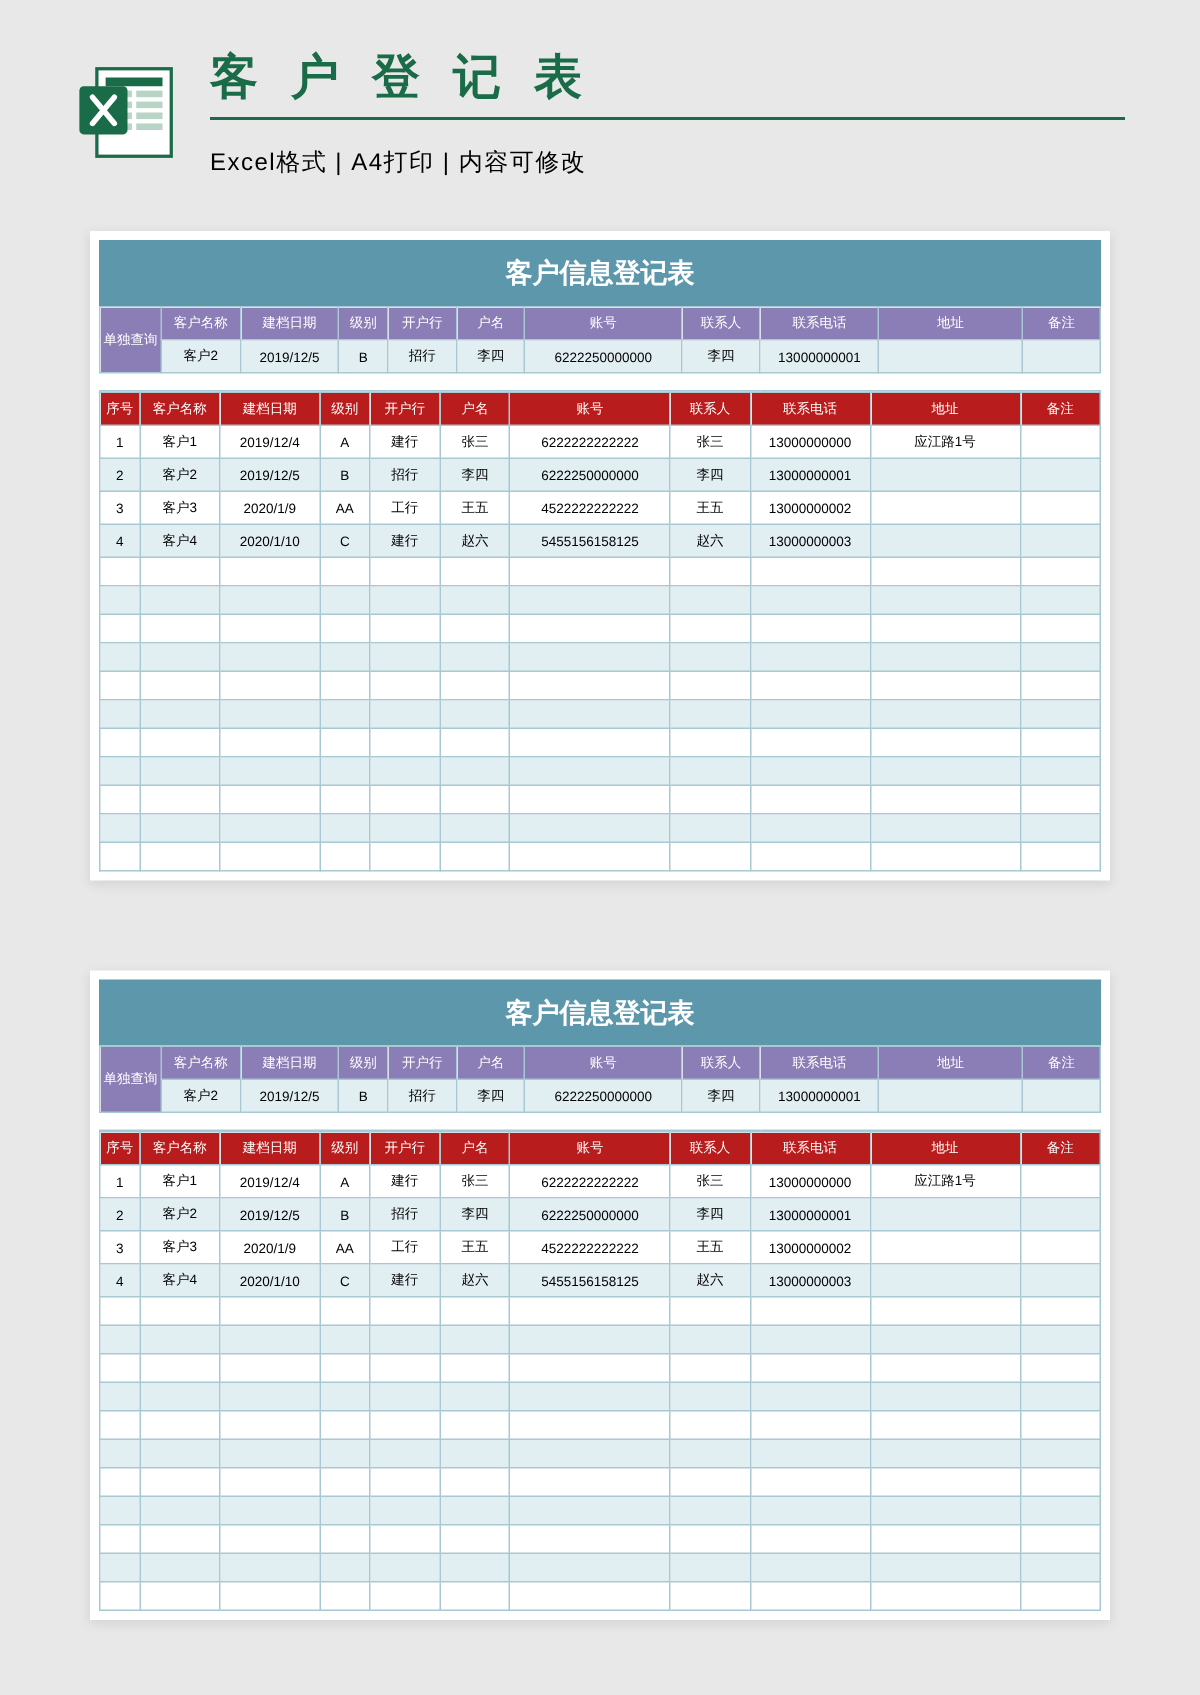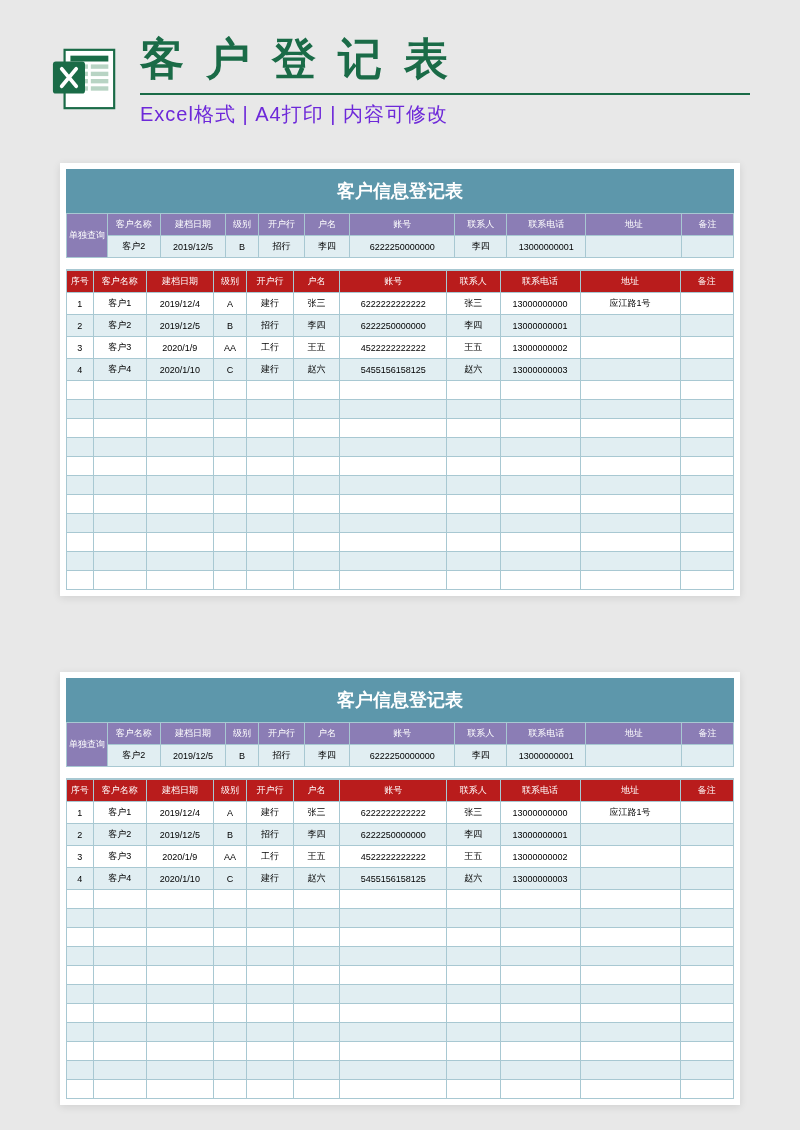--- a/index.html
+++ b/index.html
@@ -1,22 +1,22 @@
 <!DOCTYPE html>
 <html><head>
 <meta charset="utf-8">
 <style>
 *{margin:0;padding:0;box-sizing:border-box}
 body{width:800px;height:1130px;background:#e8e8e8;font-family:"Microsoft YaHei",sans-serif;position:relative}
 .header{display:flex;align-items:center;padding:30px 50px 20px;gap:20px}
 .excel-icon{width:70px;height:70px;flex-shrink:0}
 .header-text{flex:1}
-.title{font-size:44px;font-weight:900;color:#1a6b47;letter-spacing:22px;border-bottom:2px solid #1a6b47;padding-bottom:4px;margin-bottom:6px}
-.subtitle{font-size:20px;color:#6d28d9;letter-spacing:1px}
-.sheets{display:flex;flex-direction:column;gap:76px;padding:15px 60px}
+.title{font-size:32px;font-weight:900;color:#1a6b47;letter-spacing:22px;border-bottom:2px solid #1a6b47;padding-bottom:4px;margin-bottom:18px}
+.subtitle{font-size:16px;color:#000000;letter-spacing:1px}
+.sheets{display:flex;flex-direction:column;gap:60px;padding:15px 60px}
 .sheet{background:#fff;box-shadow:0 2px 8px rgba(0,0,0,.1);padding:6px}
 .sheet-title{background:#5d97ab;color:#fff;text-align:center;font-size:18px;font-weight:700;padding:10px 0}
 .tbl{width:100%;border-collapse:collapse;font-size:9px}
 .tbl td,.tbl th{border:1px solid #a8c8d2;padding:4px 2px;text-align:center;height:19px;white-space:nowrap;overflow:hidden}
 .hdr-purple th{background:#8b7db5;color:#fff;font-weight:400}
 .hdr-teal th{background:#b91c1c;color:#fff;font-weight:400}
 .zebra tbody tr:nth-child(even) td{background:#e1eef2}
 .zebra tbody tr:nth-child(odd) td{background:#fff}
 .zebra tbody tr.empty td{color:transparent}
 .query-label{background:#5d97ab;color:#fff;font-weight:400}

